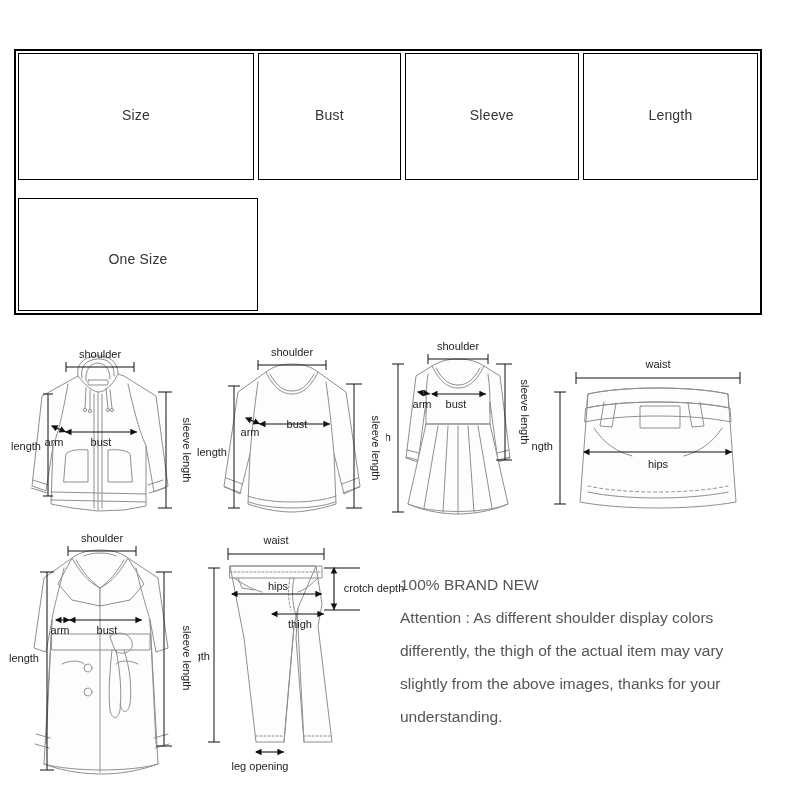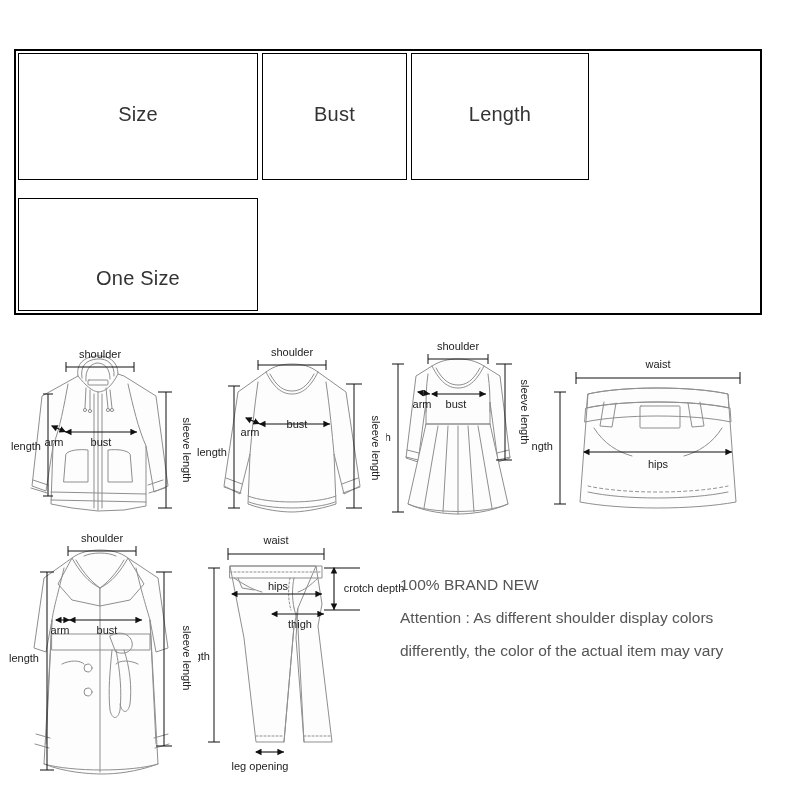--- a/index.html
+++ b/index.html
@@ -33,30 +33,30 @@
     box-sizing: border-box;
   }
   .table-cell {
     box-sizing: border-box;
     border: 1px solid #000;
     margin: 2px;
     display: flex;
     align-items: center;
     justify-content: center;
     background: #fff;
-    font-size: 20px;
+    font-size: 14px;
     color: #333;
     letter-spacing: 0.2px;
   }
   .c-size   { width: 240px; }
   .c-bust   { width: 145px; }
   .c-sleeve { width: 177px; }
   .c-length { width: 178px; }
   .table-row.header .table-cell { align-items: center; }
-  .table-row.values .table-cell { align-items: flex-start; padding-top: 68px; margin-top: 16px; }
+  .table-row.values .table-cell { align-items: flex-start; padding-top: 52px; margin-top: 16px; }
   .table-row.header .table-cell { padding-bottom: 4px; }
 
   
   .diagram {
     position: absolute;
   }
   .diagram svg { display: block; }
 
   #fig-hoodie  { left: 6px;   top: 336px; }
   #fig-sweater { left: 196px; top: 336px; }
@@ -107,20 +107,21 @@
     fill: none;
   }
 </style>
 </head>
 <body>
 
 <div id="size-table">
   <div class="table-row header">
     <div class="table-cell c-size">Size</div>
     <div class="table-cell c-bust">Bust</div>
+    <div class="table-cell c-sleeve">Sleeve</div>
     <div class="table-cell c-length">Length</div>
   </div>
   <div class="table-row values">
     <div class="table-cell c-size">One Size</div>
   </div>
 </div>
 
 <div class="diagram" id="fig-hoodie">
 <svg width="196" height="190" viewBox="0 0 196 190">
   <defs>
@@ -517,14 +518,16 @@
   <g class="dim">
     <path d="M58,224 L86,224" marker-start="url(#ahs)" marker-end="url(#ah)"></path>
   </g>
   <text class="lbl" x="62" y="242" text-anchor="middle">leg opening</text>
 </svg>
 </div>
 
 <div id="notes">
   <p>100% BRAND NEW</p>
   <p>Attention : As different shoulder display colors</p>
-  <p>differently, the color of the actual item may vary</p>
+  <p>differently, the thigh of the actual item may vary</p>
+  <p>slightly from the above images, thanks for your</p>
+  <p>understanding.</p>
 </div>
 
 </body></html>

